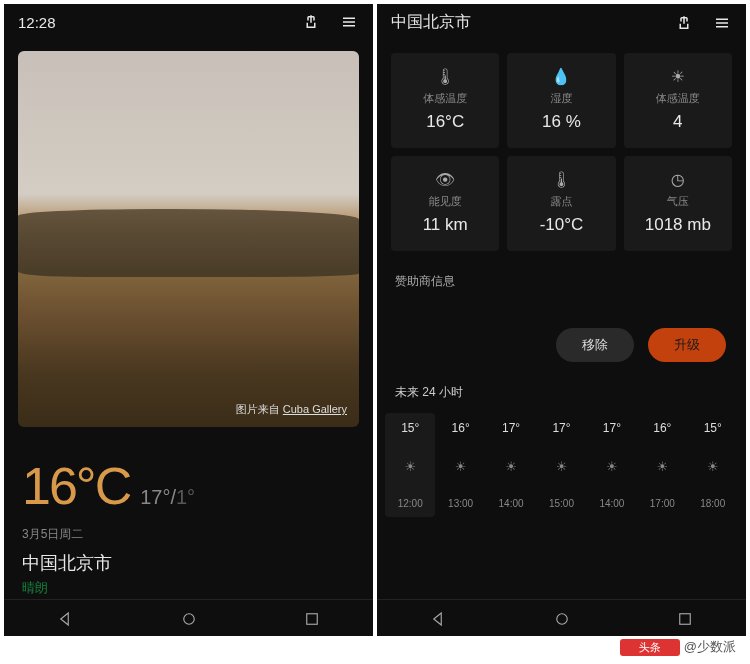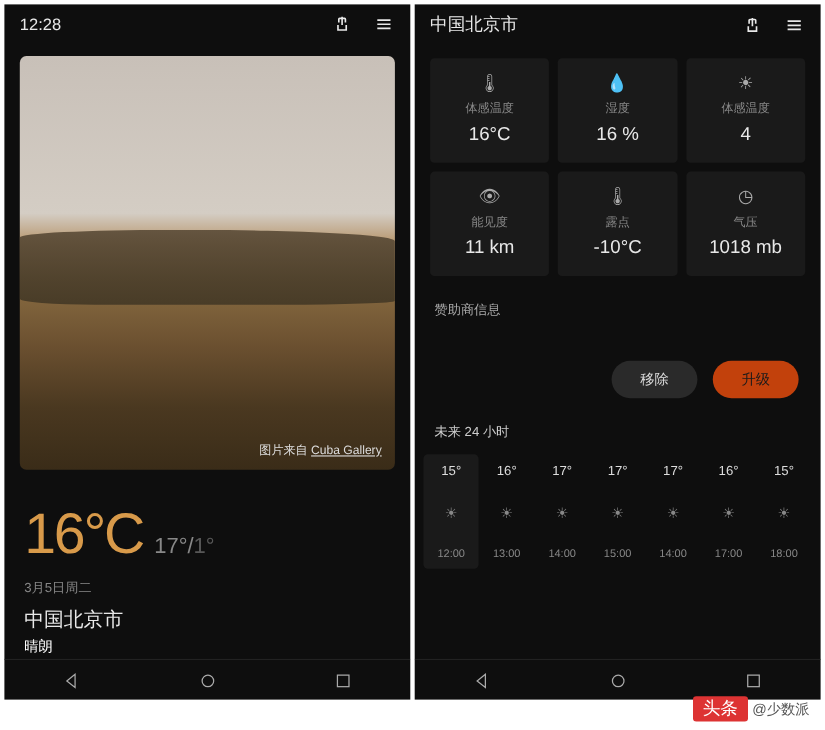--- a/index.html
+++ b/index.html
@@ -14,21 +14,21 @@
 .header-title { font-size: 16px; font-weight: 400; }
 .photo-card { margin: 15px 14px; border-radius: 6px; overflow: hidden; position: relative; height: 390px; background: linear-gradient(to bottom, #c8c0b8 0%, #d4cdc4 38%, #b89870 45%, #8a6d42 54%, #6b5030 70%, #4a3820 85%, #3a2c18 100%); }
 .photo-card::before { content:""; position:absolute; left:0; right:0; top:42%; height:18%; background: linear-gradient(to bottom, rgba(90,75,55,0.9), rgba(70,58,38,0.95)); border-radius: 40% 55% 30% 20% / 10% 15% 5% 8%; }
 .photo-credit { position: absolute; right: 12px; bottom: 10px; font-size: 11px; color: #ddd; }
 .photo-credit span.link { text-decoration: underline; }
 .temp-row { display: flex; align-items: baseline; padding: 14px 18px 8px; gap: 10px; }
 .temp-main { font-size: 52px; font-weight: 200; color: #d89a4a; letter-spacing: -2px; }
 .temp-hilo { font-size: 20px; color: #888; font-weight: 300; }
 .date-line { padding: 2px 18px; font-size: 12px; color: #888; }
 .city-line { padding: 6px 18px 2px; font-size: 18px; }
-.cond-line { padding: 2px 18px; font-size: 13px; color: #ffffff; }
+.cond-line { padding: 2px 18px; font-size: 13px; color: #15803d; }
 .fog-line { padding: 6px 18px; font-size: 12px; color: #888; }
 .detail-grid { display: grid; grid-template-columns: repeat(3, 1fr); gap: 8px; padding: 12px 14px; }
 .detail-card { background: #1a1a1a; border-radius: 4px; padding: 14px 6px 16px; display: flex; flex-direction: column; align-items: center; gap: 6px; }
 .detail-icon { height: 18px; display:flex; align-items:center; color:#aaa; }
 .detail-label { font-size: 11px; color: #888; }
 .detail-value { font-size: 17px; color: #e8e8e8; font-weight: 300; }
 .sponsor-label { padding: 10px 18px 4px; font-size: 12px; color: #aaa; }
 .btn-row { display: flex; gap: 14px; justify-content: flex-end; padding: 34px 20px 12px; }
 .btn { border: none; border-radius: 18px; padding: 8px 26px; font-size: 13px; text-align: center; }
 .btn-dark { background: #2a2a2a; color: #ddd; }
@@ -36,21 +36,21 @@
 .section-label { padding: 10px 18px 6px; font-size: 12px; color: #ccc; }
 .hourly-row { display: flex; padding: 6px 8px 8px; gap: 0; }
 .hour-cell { flex: 1; display: flex; flex-direction: column; align-items: center; gap: 24px; padding: 8px 2px; font-size: 11px; }
 .hour-cell.active { background: #1a1a1a; border-radius: 4px; }
 .hour-temp { color: #ddd; font-size: 12px; }
 .hour-icon { color: #888; font-size: 13px; }
 .hour-time { color: #888; font-size: 10px; }
 .nav-bar { margin-top: auto; display: flex; justify-content: space-around; align-items: center; padding: 10px 0 8px; border-top: 1px solid #222; }
 .nav-icon { width: 18px; height: 18px; stroke: #aaa; fill: none; }
 .watermark { position: absolute; right: 14px; bottom: 8px; font-size: 13px; color: #555; display: flex; align-items: center; gap: 4px; }
-.wm-badge { background:#d33; color:#fff; border-radius:3px; padding:1px 9px; font-size:16px; }
+.wm-badge { background:#d33; color:#fff; border-radius:3px; padding:1px 19px; font-size:11px; }
 </style>
 </head>
 <body>
 
 <div class="wrap">
 <div class="phones">
 
 <div class="phone">
   <div class="status-bar">
     <span>12:28</span>

